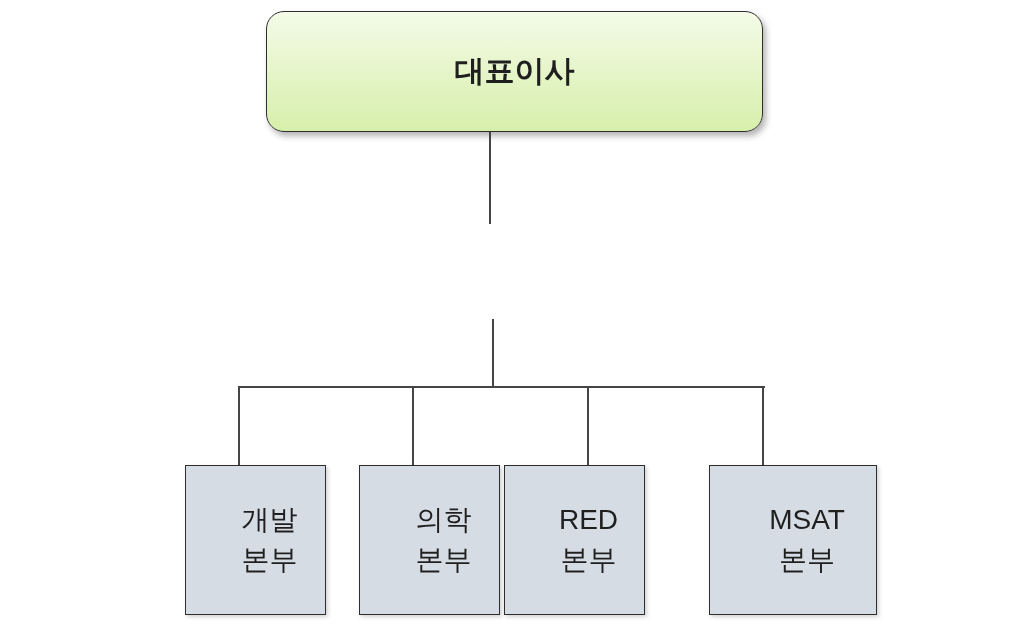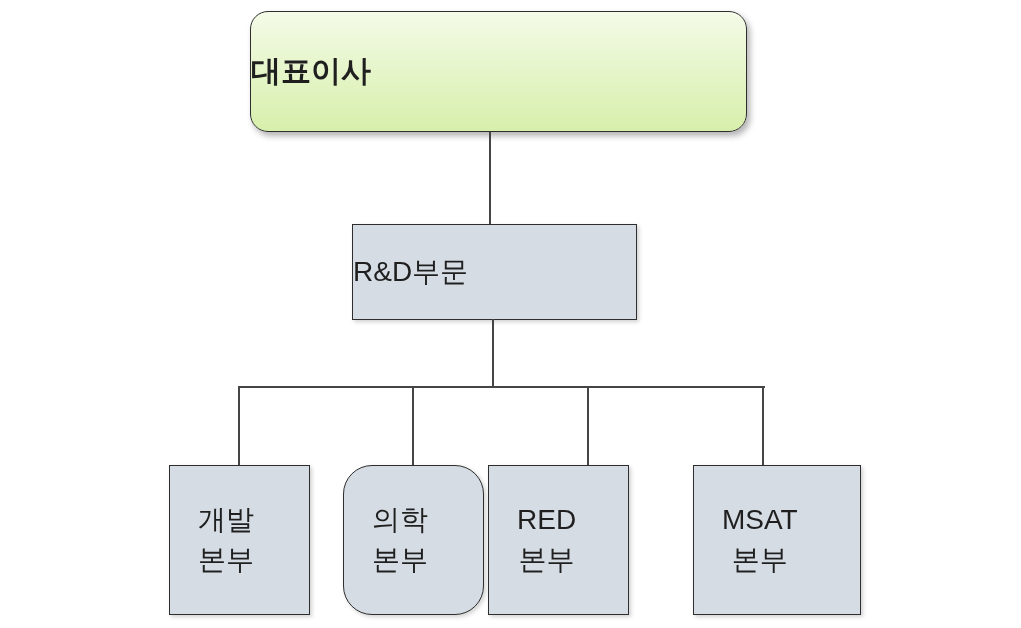--- a/index.html
+++ b/index.html
@@ -14,21 +14,23 @@
     background: var(--background, #ffffff);
     overflow: hidden;
     font-family: "Liberation Sans", "DejaVu Sans", sans-serif;
     color: var(--text, #1f1f1f);
   }
   .node {
     position: absolute;
     box-sizing: border-box;
     display: flex;
     align-items: center;
+    justify-content: center;
     text-align: center;
+    margin-left: 16px;
   }
   #ceo-box {
     left: 250px; top: 11px;
     width: 497px; height: 121px;
     border: 1.5px solid var(--box-border, #2e2e2e);
     border-radius: 18px;
     background: linear-gradient(to bottom,
       var(--ceo-gradient-top, #f4fbe8) 0%,
       var(--ceo-gradient-bottom, #d7efab) 100%);
     box-shadow: 3px 4px 6px rgba(0,0,0,0.30);
@@ -49,21 +51,21 @@
     width: 141px; height: 150px;
     border: 1.5px solid var(--box-border, #2e2e2e);
     background: var(--division-fill, #d6dce4);
     box-shadow: 2px 2px 4px rgba(0,0,0,0.18);
     font-size: 28px;
     line-height: 40px;
     font-weight: normal;
     padding-left: 28px;
   }
   #dept-box-1 { left: 169px; }
-  #dept-box-2 { left: 343px; border-radius: 29px; }
+  #dept-box-2 { left: 343px; }
   #dept-box-3 { left: 488px; }
   #dept-box-4 { left: 693px; width: 168px; }
   .connector {
     position: absolute;
     background: var(--connector, #454545);
   }
   .connector.v { width: 2px; }
   .connector.h { height: 2px; }
   #conn-ceo-division   { left: 489px; top: 132px; height: 92px; }
   #conn-division-stem  { left: 492px; top: 319px; height: 68px; }
@@ -77,23 +79,20 @@
 <body>
 
 <div id="stage">
 
   <div id="ceo-box" class="node">
     <span>대표이사</span>
   </div>
 
   <div id="conn-ceo-division" class="connector v"></div>
 
-  <div id="division-box" class="node">
-    <span>R&amp;D부문</span>
-  </div>
 
   <div id="conn-division-stem" class="connector v"></div>
   <div id="conn-horizontal" class="connector h"></div>
   <div id="conn-drop-1" class="connector v"></div>
   <div id="conn-drop-2" class="connector v"></div>
   <div id="conn-drop-3" class="connector v"></div>
   <div id="conn-drop-4" class="connector v"></div>
 
   <div id="dept-box-1" class="node dept-box">
     <div>

